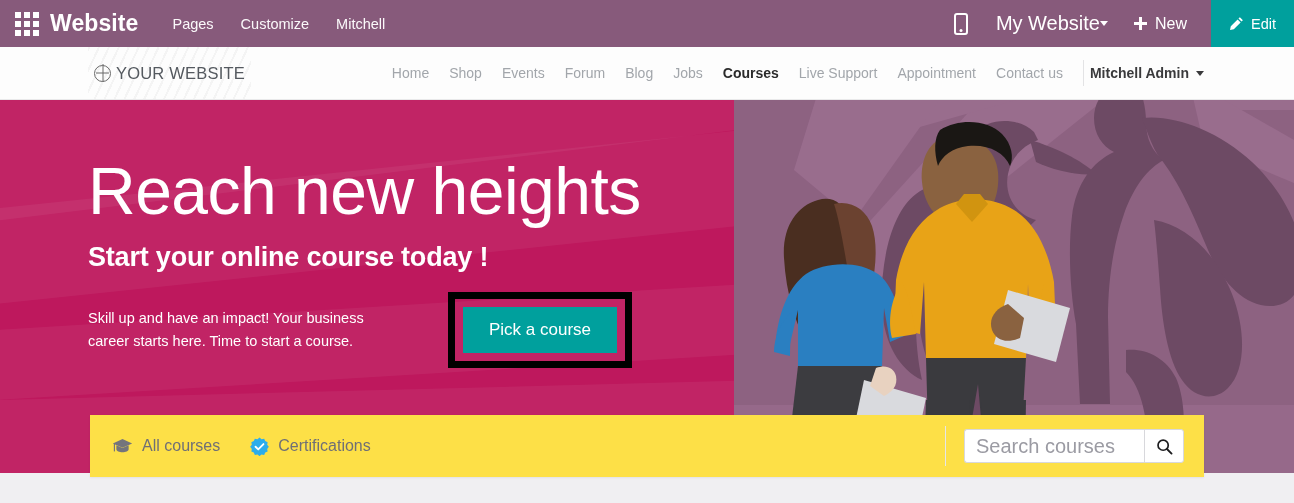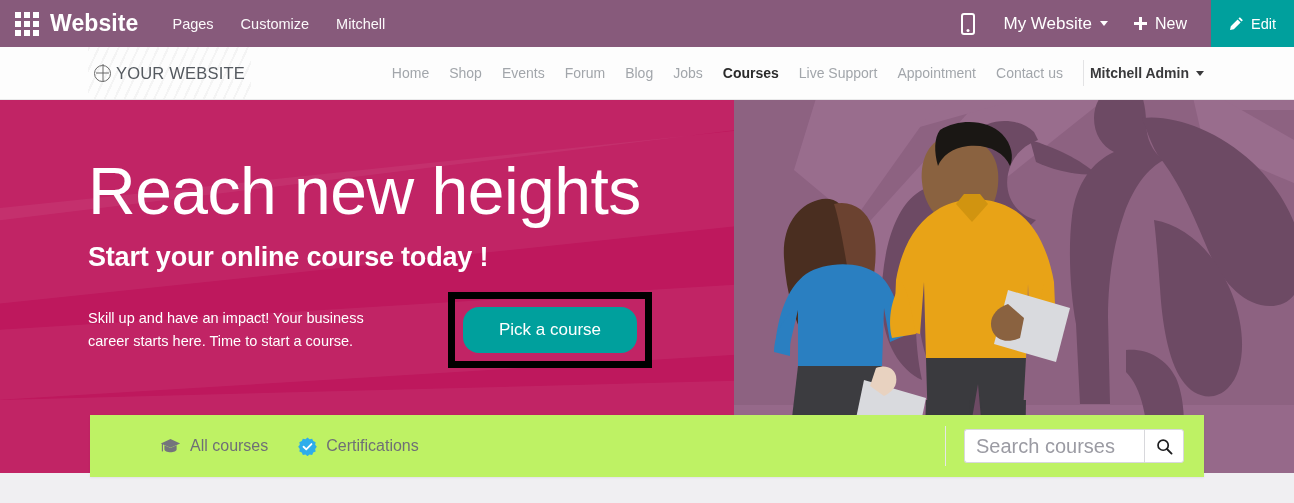--- a/index.html
+++ b/index.html
@@ -44,22 +44,22 @@
   .phone-ico {
     width: 14px; height: 22px; border: 2px solid #fff; border-radius: 3px;
     position: relative; margin-right: 28px; cursor: pointer;
   }
   .phone-ico::after {
     content: ""; position: absolute; bottom: 1px; left: 50%;
     transform: translateX(-50%);
     width: 3px; height: 3px; background: #fff; border-radius: 50%;
   }
   .mywebsite {
-    font-size: 17px; color: #fff; cursor: pointer;
-    display: flex; align-items: center; gap: 8px; margin-right: 26px;
+    font-size: 20px; color: #fff; cursor: pointer;
+    display: flex; align-items: center; gap: 0; margin-right: 26px;
   }
   .caret {
     width: 0; height: 0; border-left: 4.5px solid transparent;
     border-right: 4.5px solid transparent; border-top: 5px solid currentColor;
     display: inline-block;
   }
   .newbtn {
     font-size: 16px; color: #fff; cursor: pointer;
     display: flex; align-items: center; gap: 8px; margin-right: 24px;
   }
@@ -155,34 +155,33 @@
     font-size: 14.5px; color: #ffffff; line-height: 1.6; width: 320px;
   }
   .cta-highlight {
     margin-left: 40px; margin-top: -15px;
     border: 7px solid #000000;
     padding: 8px;
     display: inline-block;
   }
   .cta {
     background: #00a09d; color: #ffffff;
-    border: none; border-radius: 16px;
+    border: none; border-radius: 0;
     font-size: 17px; font-family: "Liberation Sans", sans-serif;
-    padding: 13px 36px; cursor: pointer; display: block;
+    padding: 13px 26px; cursor: pointer; display: block;
   }
 
   
   .card {
     position: absolute; left: 90px; top: 415px;
     width: 1114px; height: 62px;
-    background: #bef264;
+    background: #fde047;
     z-index: 10;
     display: flex; align-items: center;
     box-shadow: 0 1px 2px rgba(0,0,0,0.06);
-    padding-left: 48px;
   }
   .tabs { display: flex; align-items: center; padding-left: 22px; gap: 30px; }
   .tab {
     display: flex; align-items: center; gap: 9px;
     font-size: 16px; color: #6f6f76; cursor: pointer;
   }
   .cap-ico { width: 21px; height: 16px; flex: none; }
   .cert-ico { width: 19px; height: 19px; flex: none; }
 
   .search-wrap {

